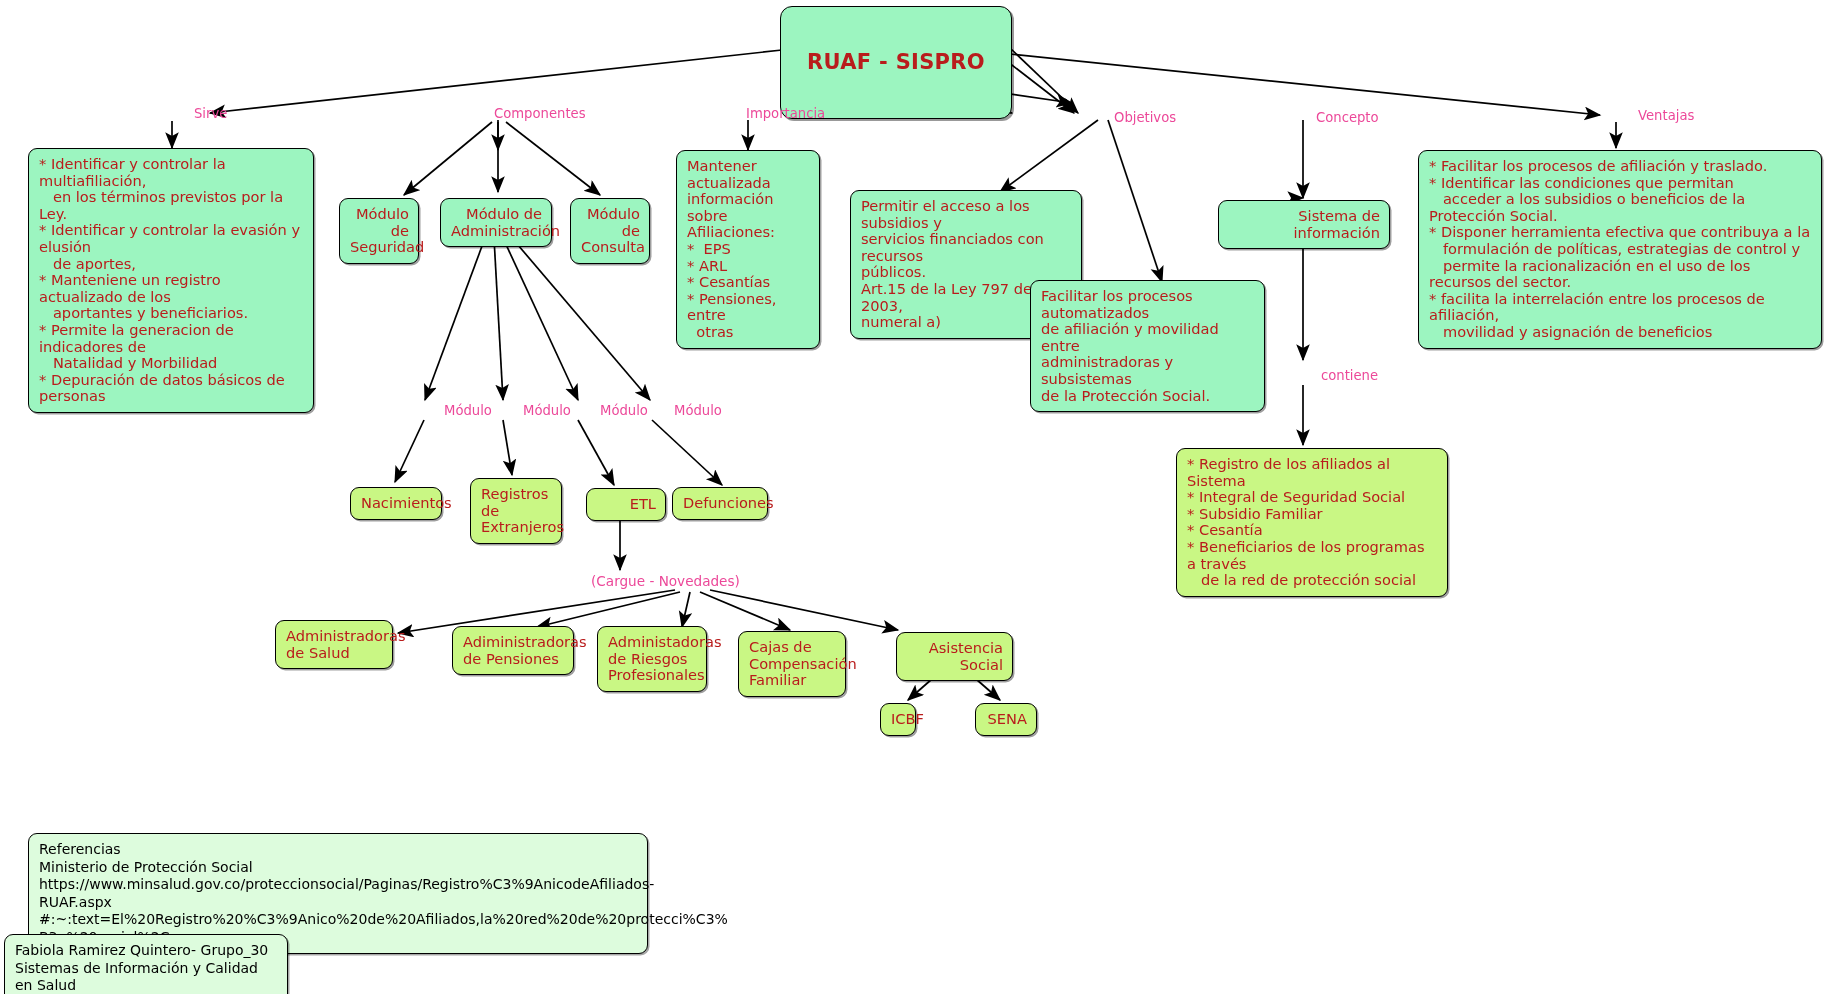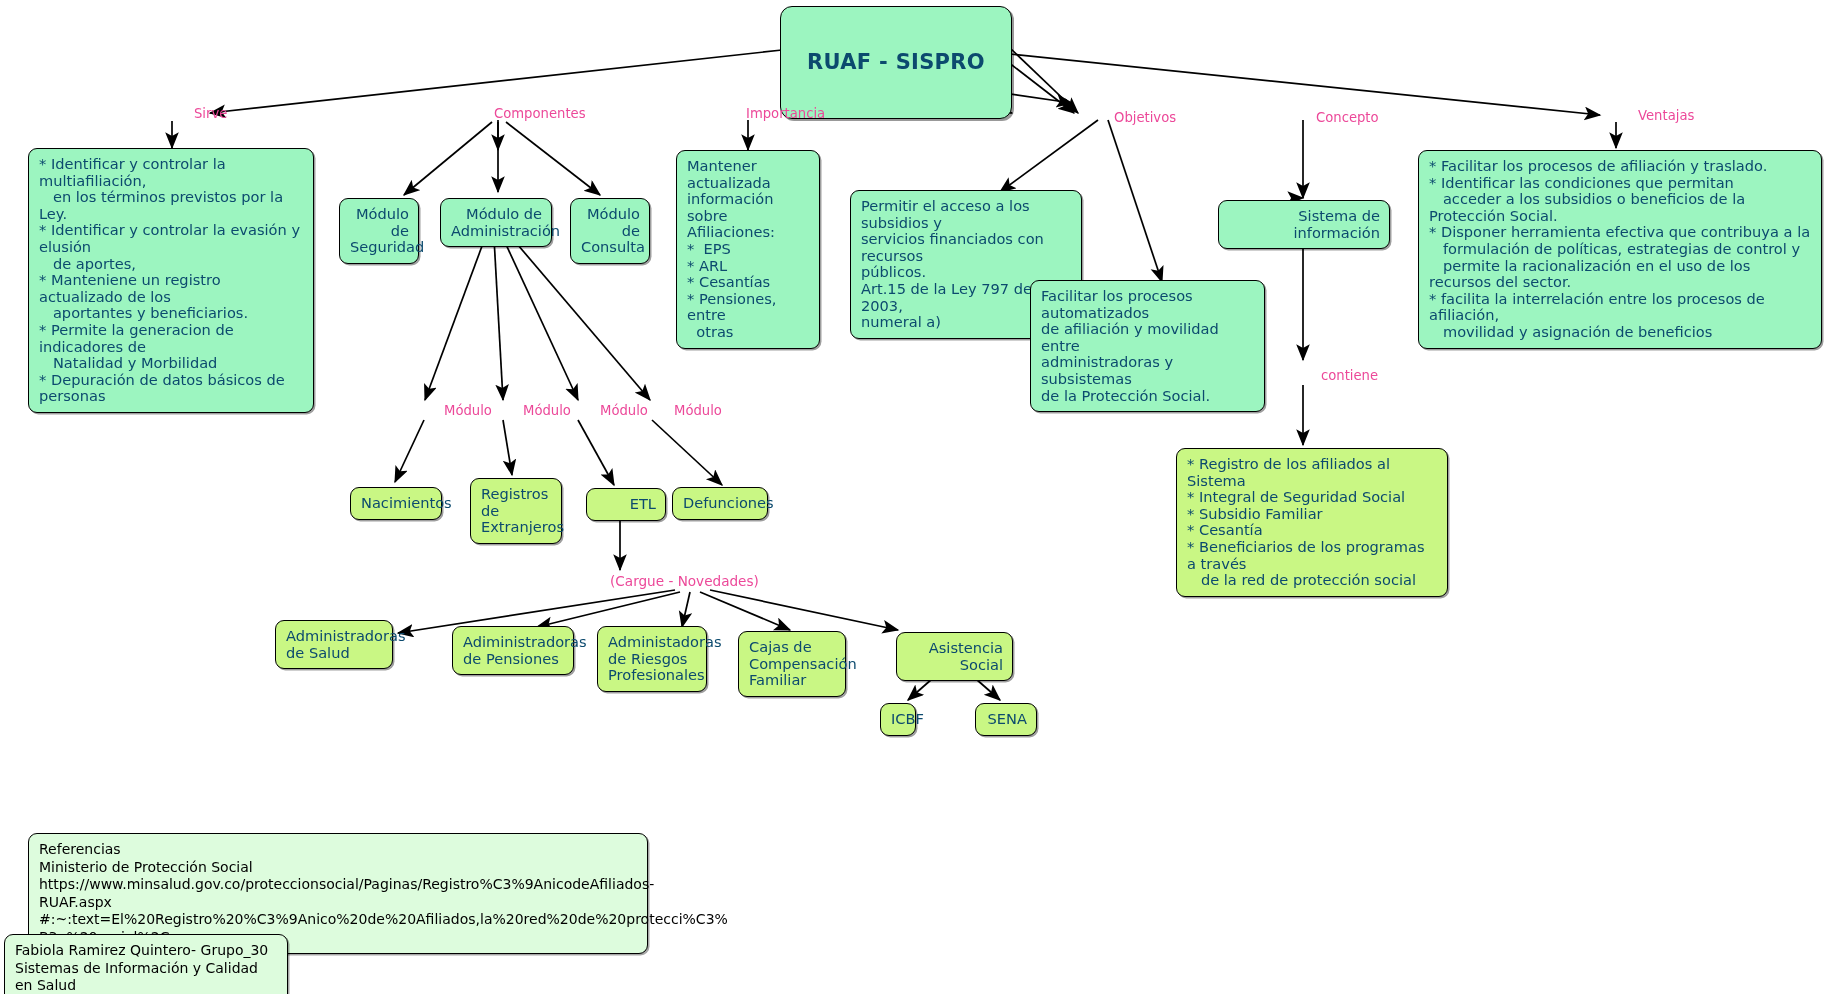--- a/index.html
+++ b/index.html
@@ -10,21 +10,21 @@
     -webkit-font-smoothing:antialiased;
   }
   #canvas{position:absolute;left:0;top:0;width:1826px;height:994px;}
   svg#edges{position:absolute;left:0;top:0;width:1826px;height:994px;pointer-events:none;}
   .node{
     position:absolute;
     box-sizing:border-box;
     border:1.4px solid #000000;
     border-radius:9px;
     background:#9cf5c0;
-    color:#0c4a6e;
+    color:#b91c1c;
     font-size:14.6px;
     line-height:16.6px;
     padding:7px 9px 7px 10px;
     white-space:pre-wrap;
     box-shadow:1.5px 1.5px 0 rgba(0,0,0,0.38);
   }
   .node.lime{background:#c9f784;}
   .node.center{text-align:right;}
   .root{
     background:#9cf5c0;
@@ -187,21 +187,21 @@
   <div class="label" style="left:477px;top:403px;">Módulo</div>
   <div class="label" style="left:554px;top:403px;">Módulo</div>
   <div class="label" style="left:628px;top:403px;">Módulo</div>
 
   <div class="node lime center" style="left:350px;top:487px;width:92px;">Nacimientos</div>
   <div class="node lime" style="left:470px;top:478px;width:92px;">Registros de
 Extranjeros</div>
   <div class="node lime center" style="left:586px;top:488px;width:80px;">ETL</div>
   <div class="node lime center" style="left:672px;top:487px;width:96px;">Defunciones</div>
 
-  <div class="label" style="left:564px;top:573px;font-size:13.6px;">(Cargue - Novedades)</div>
+  <div class="label" style="left:545px;top:573px;font-size:13.6px;">(Cargue - Novedades)</div>
 
   <div class="node lime" style="left:275px;top:620px;width:118px;">Administradoras
 de Salud</div>
   <div class="node lime" style="left:452px;top:626px;width:122px;">Adiministradoras
 de Pensiones</div>
   <div class="node lime" style="left:597px;top:626px;width:110px;">Administadoras
 de Riesgos
 Profesionales</div>
   <div class="node lime" style="left:738px;top:631px;width:108px;">Cajas de
 Compensación

